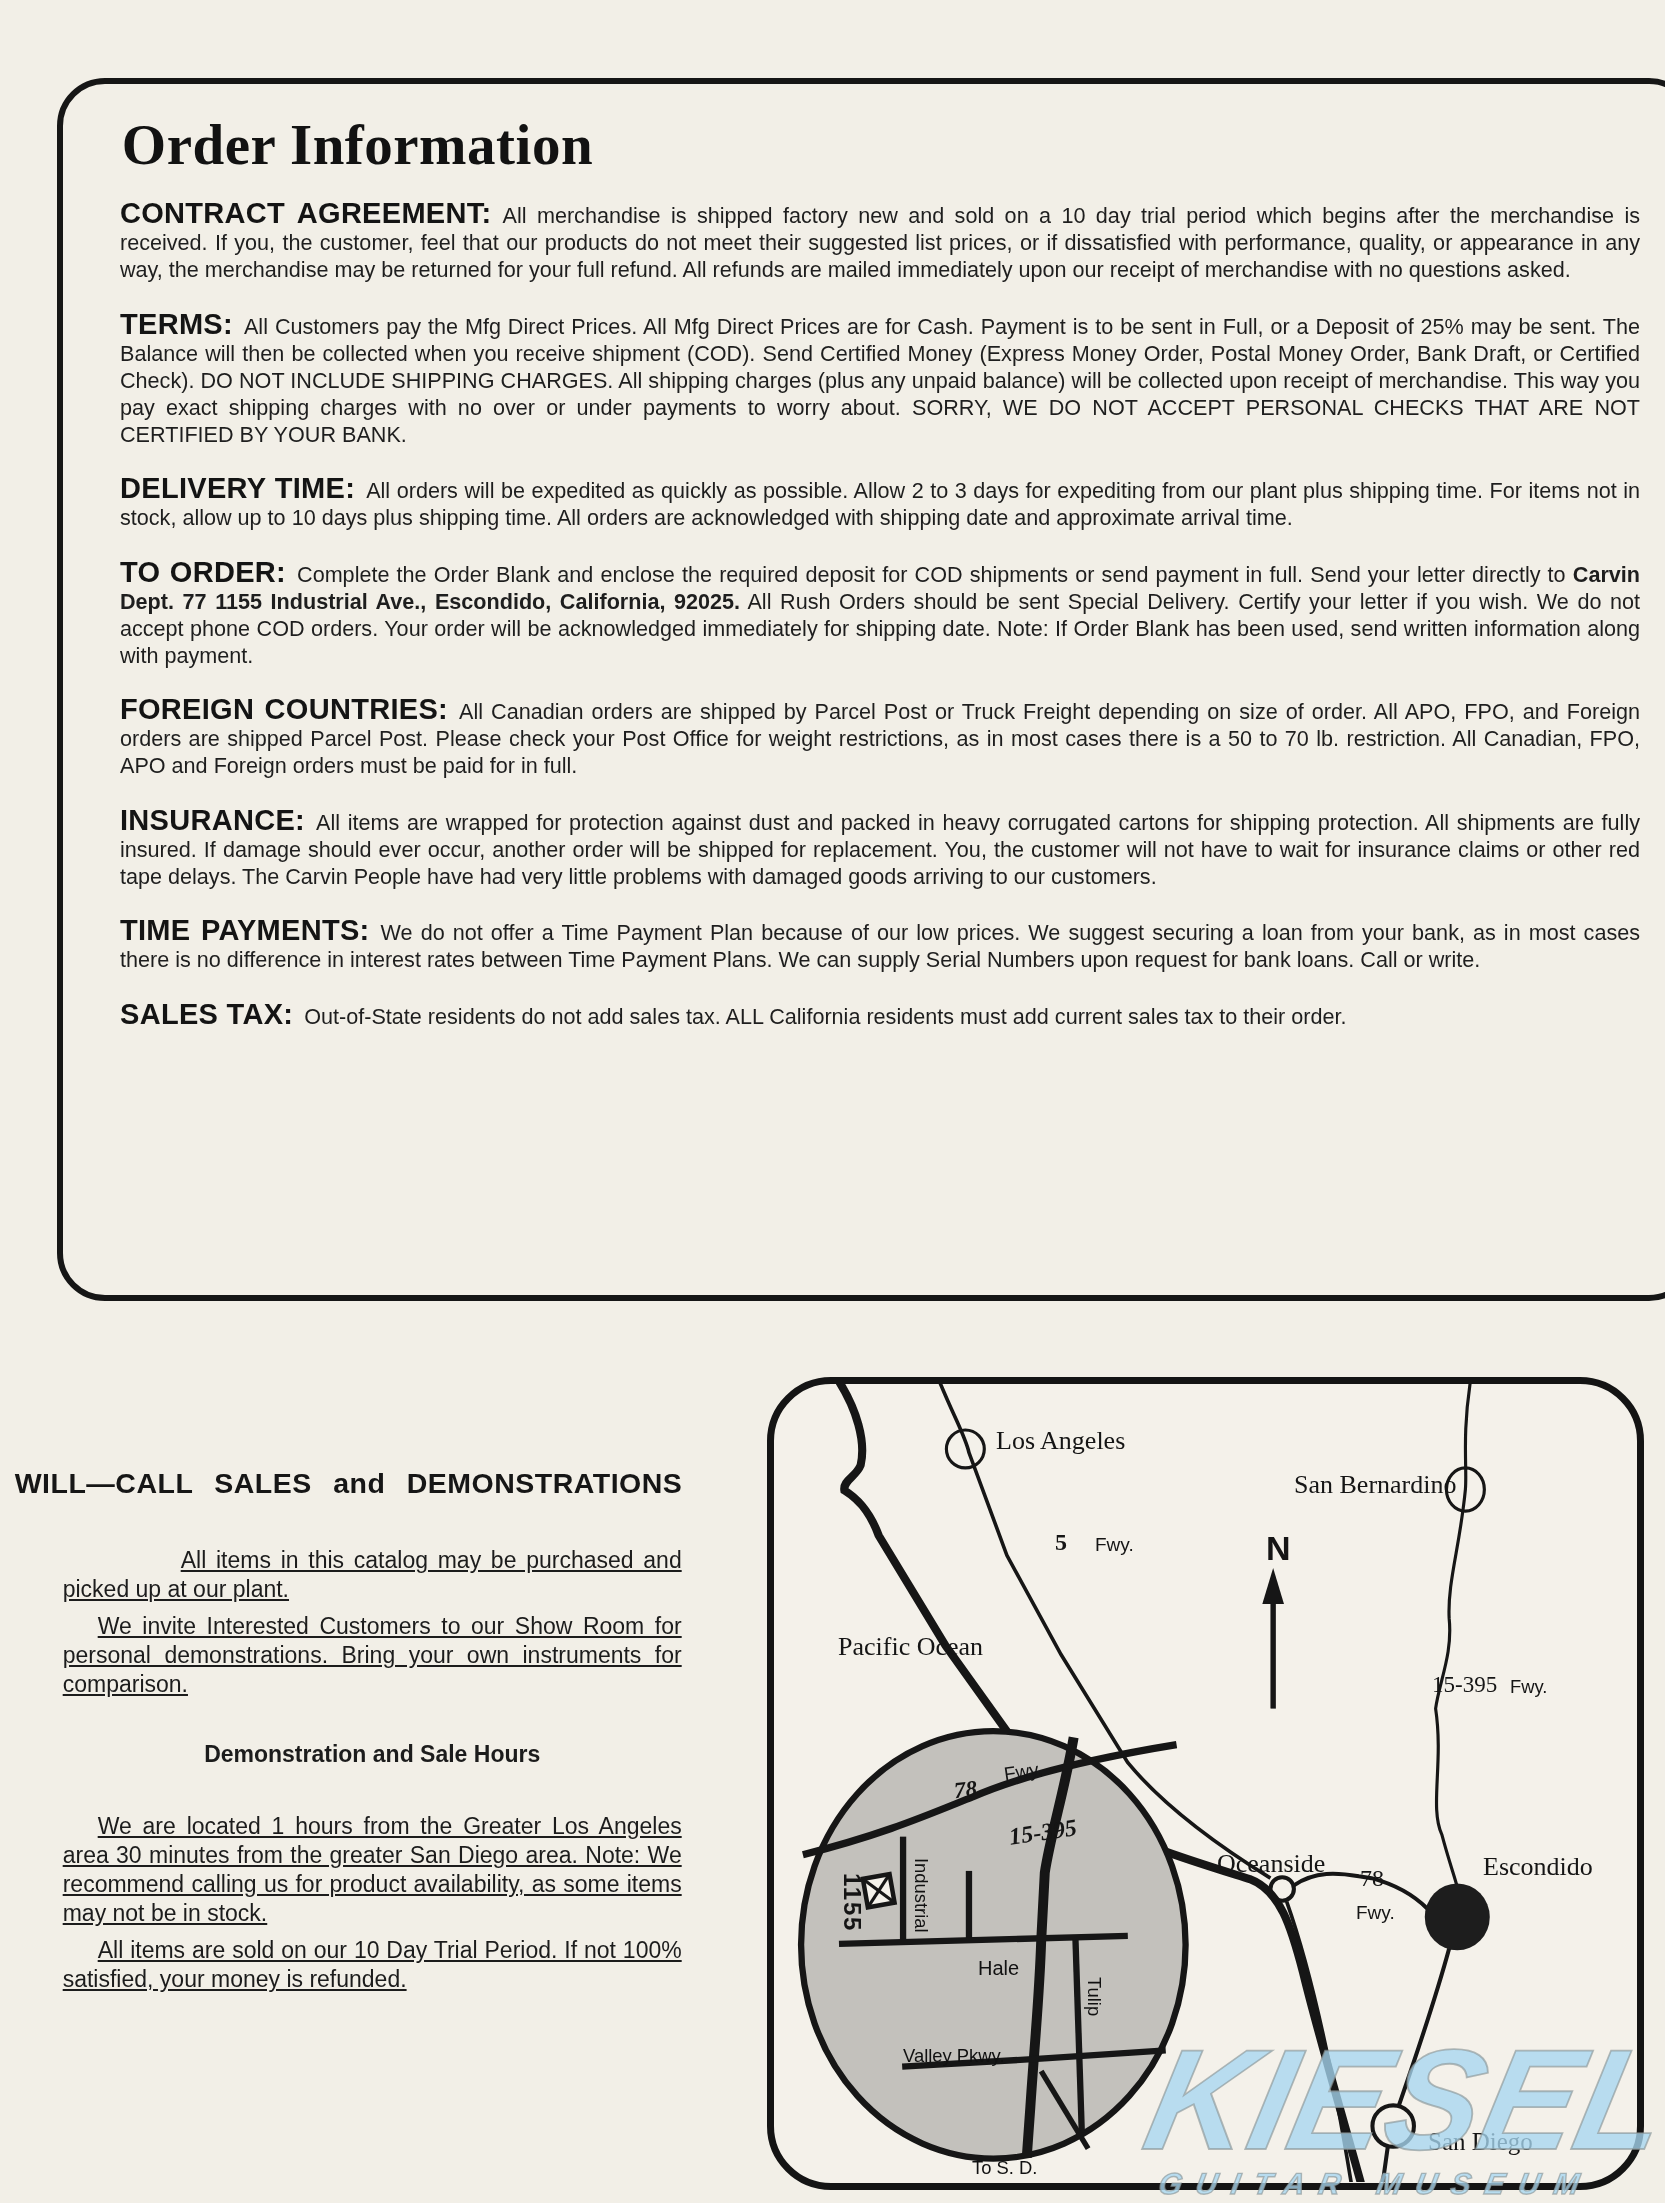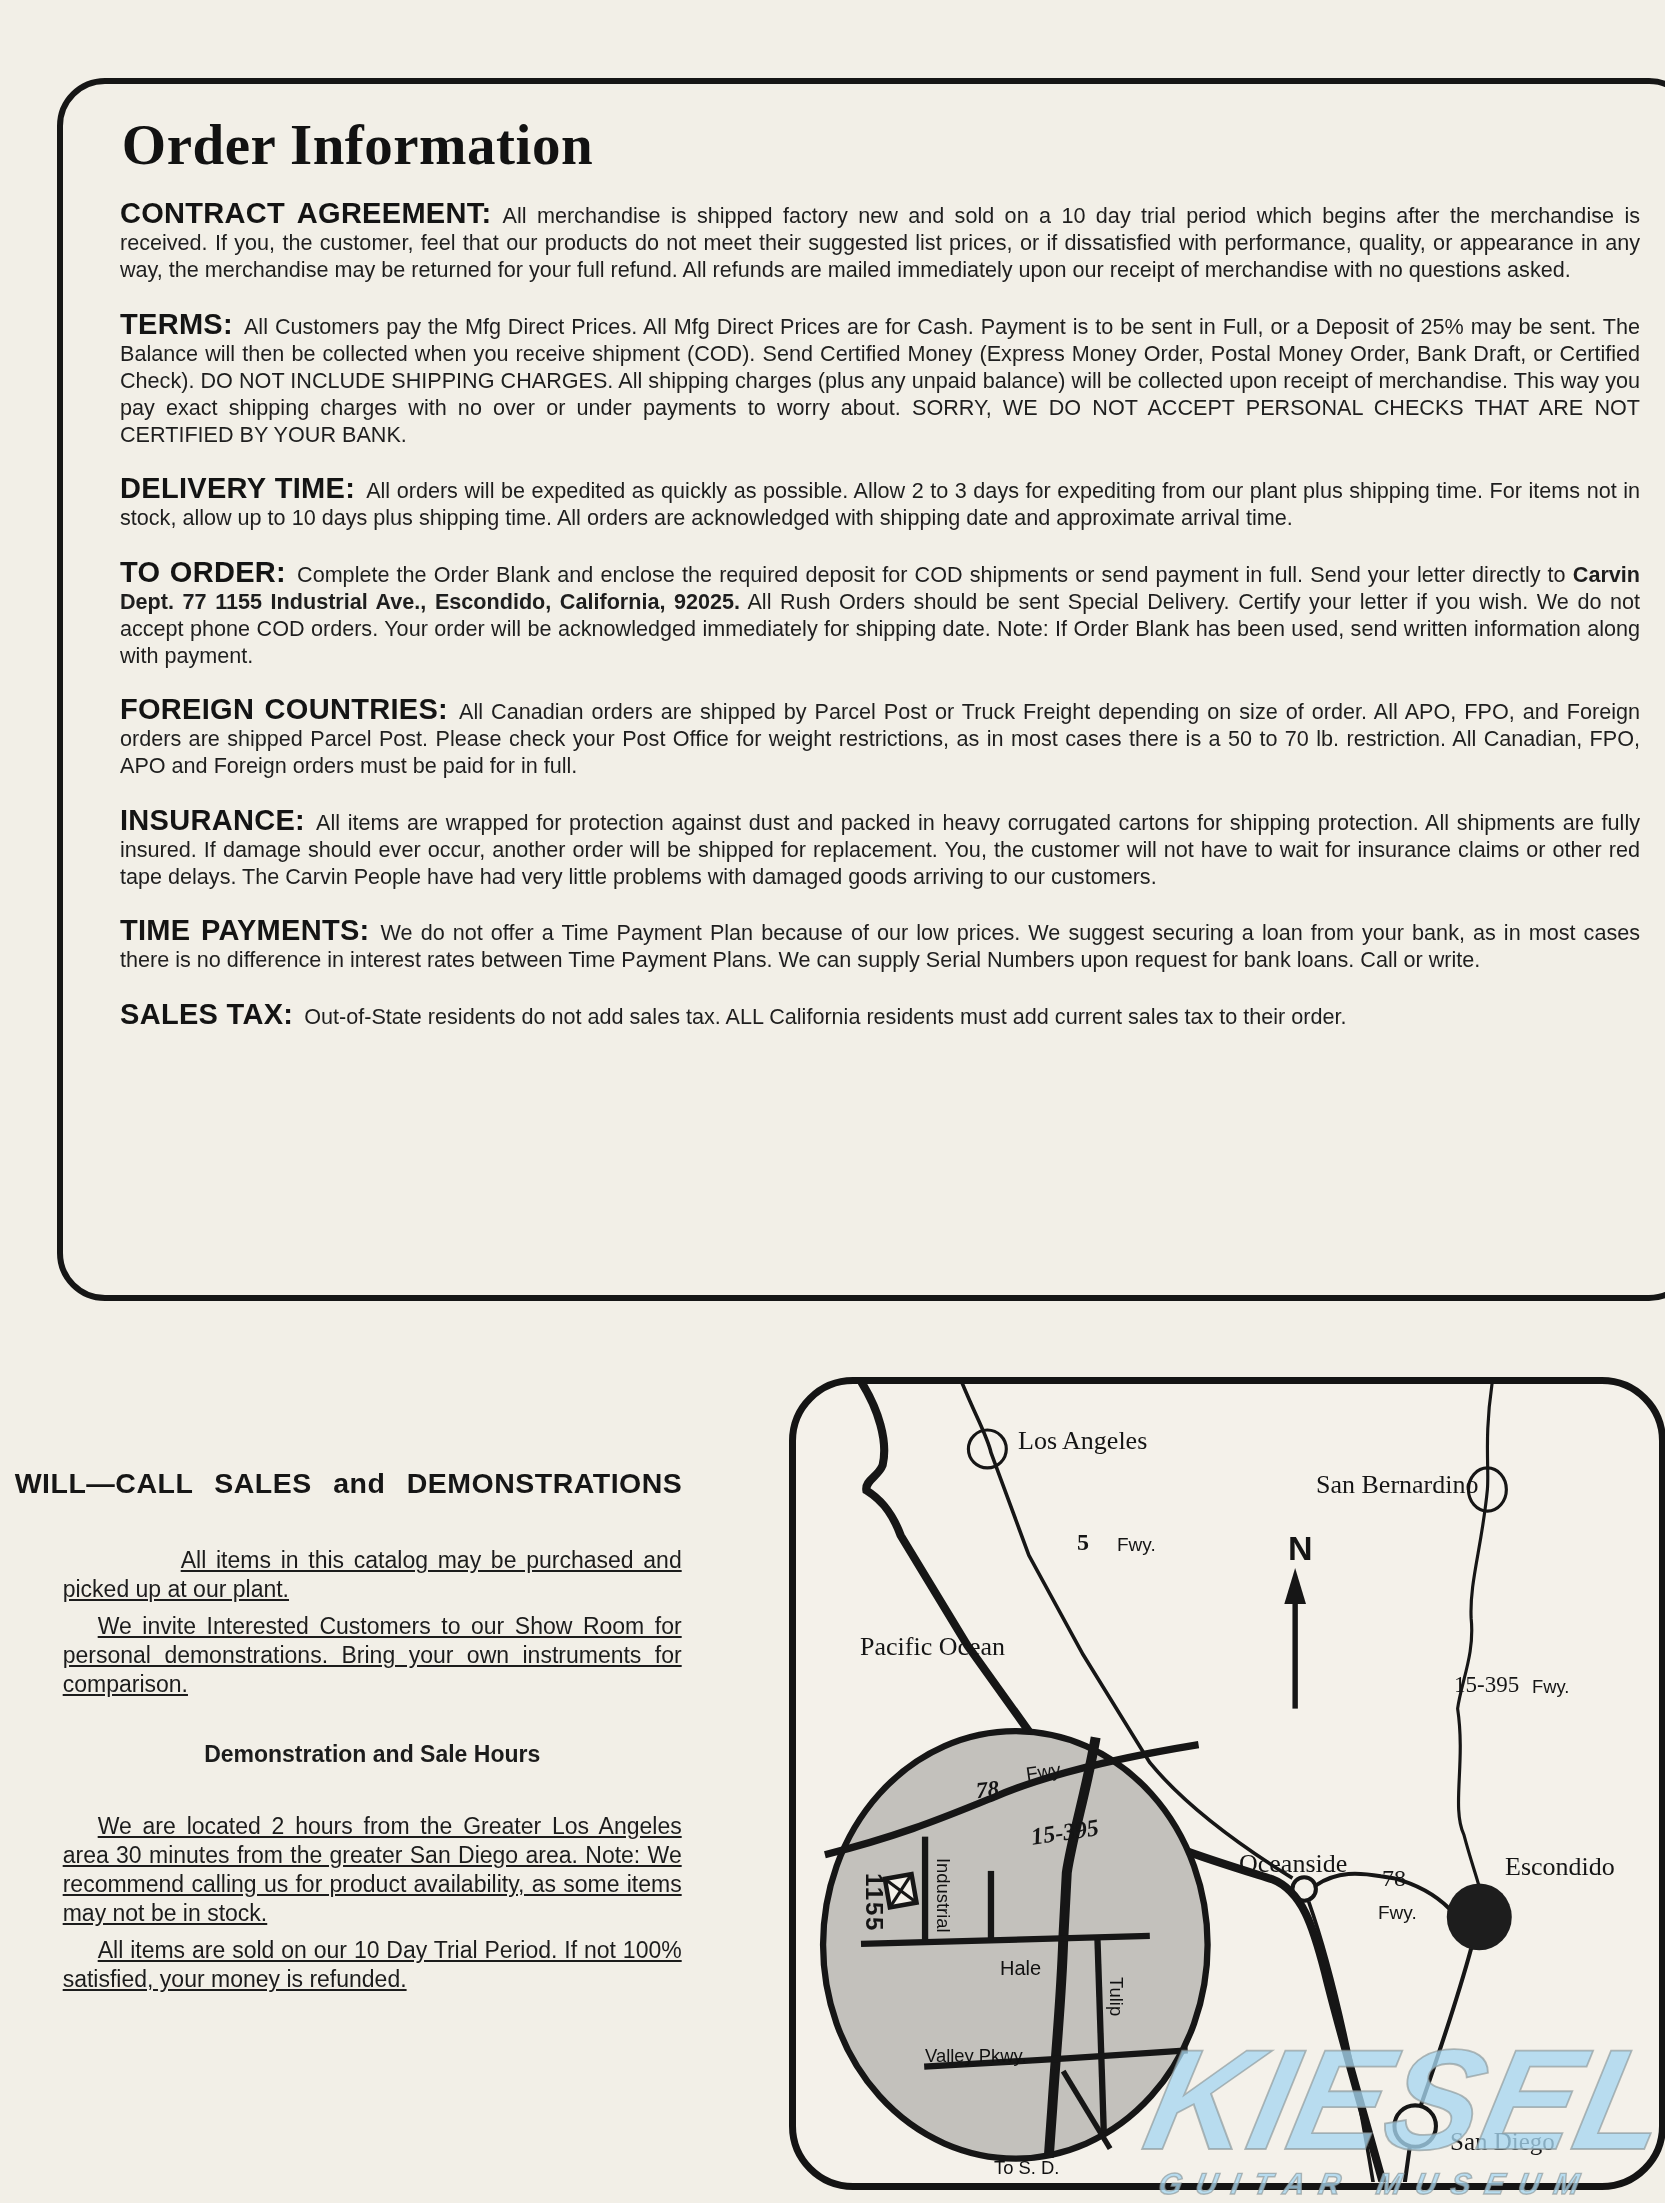--- a/index.html
+++ b/index.html
@@ -36,21 +36,21 @@
   .wc-body{margin:46px 0 0 40px;width:635px;font-size:23px;line-height:29px;color:#1c1c1c;}
   .wc-body p{margin:8px;text-align:justify;text-decoration:underline;}
   .wc-p1{text-indent:118px;}
   .wc-p2{text-indent:35px;}
   .hours{margin:37px 0 0 40px;width:635px;text-align:center;font-size:23px;line-height:36px;color:#1c1c1c;}
   .hours-title{font-weight:bold;}
   .wc-tail{margin-top:40px;}
   .wc-p3,.wc-p4{text-indent:35px;}
   
   .map-box{
-    position:absolute;left:789px;top:1377px;width:877px;height:813px;
+    position:absolute;left:767px;top:1377px;width:877px;height:813px;
     box-sizing:border-box;border:7.3px solid #141414;border-radius:64px;
     background:#f4f1ea;overflow:hidden;
   }
   .map-box svg{position:absolute;left:0;top:0;width:862px;height:798px;}
   .mlabel{position:absolute;white-space:nowrap;color:#151515;}
   .city{font-family:"Liberation Serif",serif;font-size:26px;}
   .fwy-num{font-family:"Liberation Serif",serif;font-size:24px;}
   .fwy-suf{font-size:19px;}
   .north-n{font-weight:bold;font-size:34px;}
   .rot{transform:rotate(90deg);transform-origin:left top;}
@@ -90,21 +90,21 @@
 <div class="willcall">
   <h2 class="wc-title">WILL—CALL SALES and DEMONSTRATIONS</h2>
   <div class="wc-body">
     <p class="wc-p1">All items in this catalog may be purchased and picked up at our plant.</p>
     <p class="wc-p2">We invite Interested Customers to our Show Room for personal demonstrations. Bring your own instruments for comparison.</p>
   </div>
   <div class="hours">
     <div class="hours-title">Demonstration and Sale Hours</div>
   </div>
   <div class="wc-body wc-tail">
-    <p class="wc-p3">We are located 2 hours from the Greater Los Angeles area 30 minutes from the greater San Diego area. Note: We recommend calling us for product availability, as some items may not be in stock.</p>
+    <p class="wc-p3">We are located 1 hours from the Greater Los Angeles area 30 minutes from the greater San Diego area. Note: We recommend calling us for product availability, as some items may not be in stock.</p>
     <p class="wc-p4">All items are sold on our 10 Day Trial Period. If not 100% satisfied, your money is refunded.</p>
   </div>
 </div>
 
 <div class="map-box">
   <svg viewBox="0 0 955 885" preserveAspectRatio="none">
 
     <path d="M 70,-6 C 92,28 102,64 96,90 C 91,103 76,107 78,118 C 99,131 109,149 116,168 L 190,290 L 265,395 L 340,476 C 392,508 470,531 527,549 C 561,562 573,602 586,652 C 602,718 627,802 651,889" fill="none" stroke="#161616" stroke-width="9"></path>
 
     <path d="M 182,-6 C 200,38 212,58 216,76 L 258,190 L 318,300 L 392,420 C 430,466 492,512 550,548" fill="none" stroke="#161616" stroke-width="4"></path>

